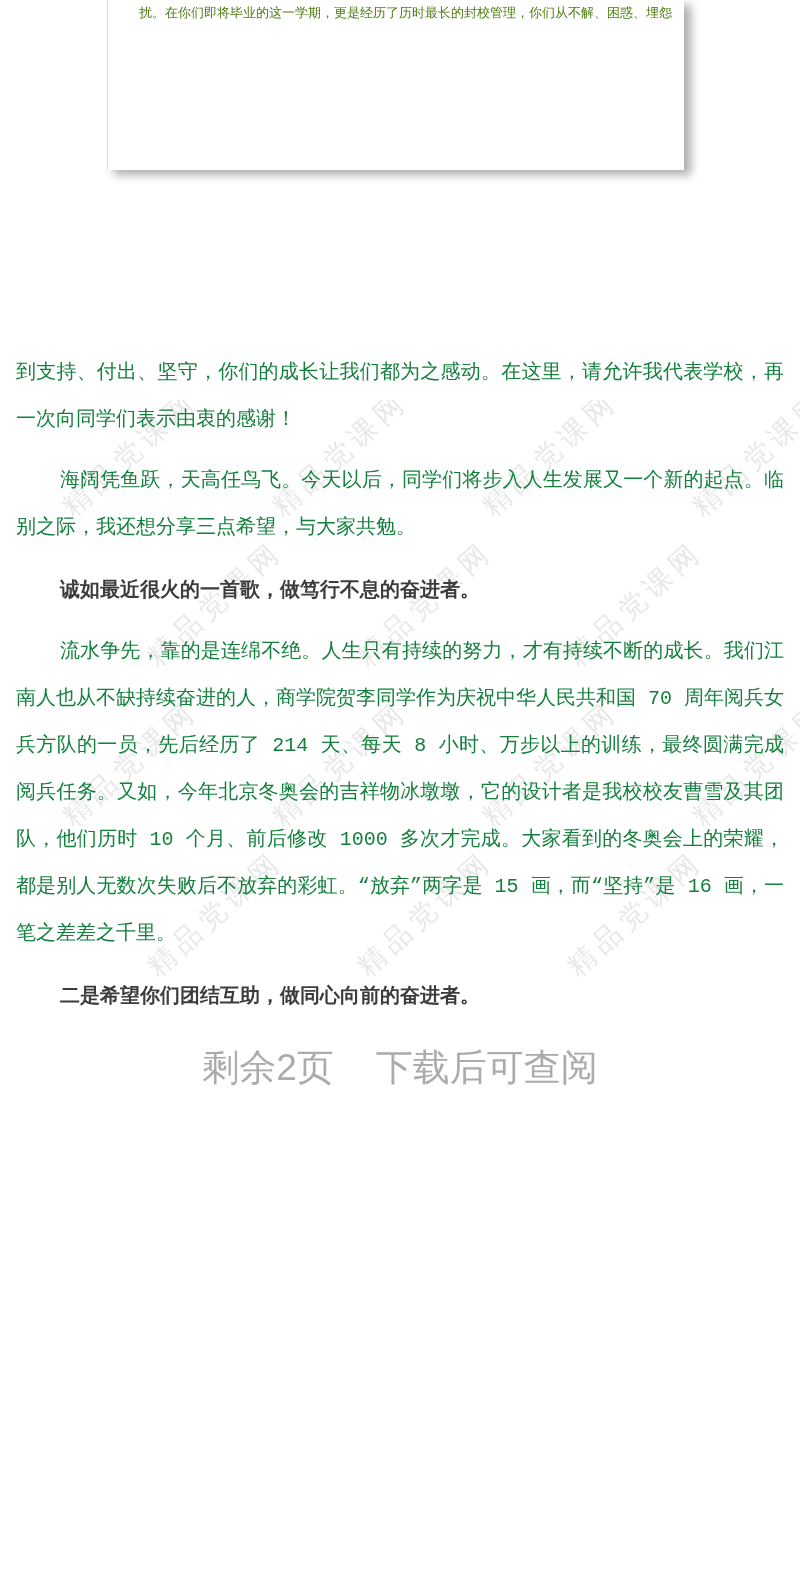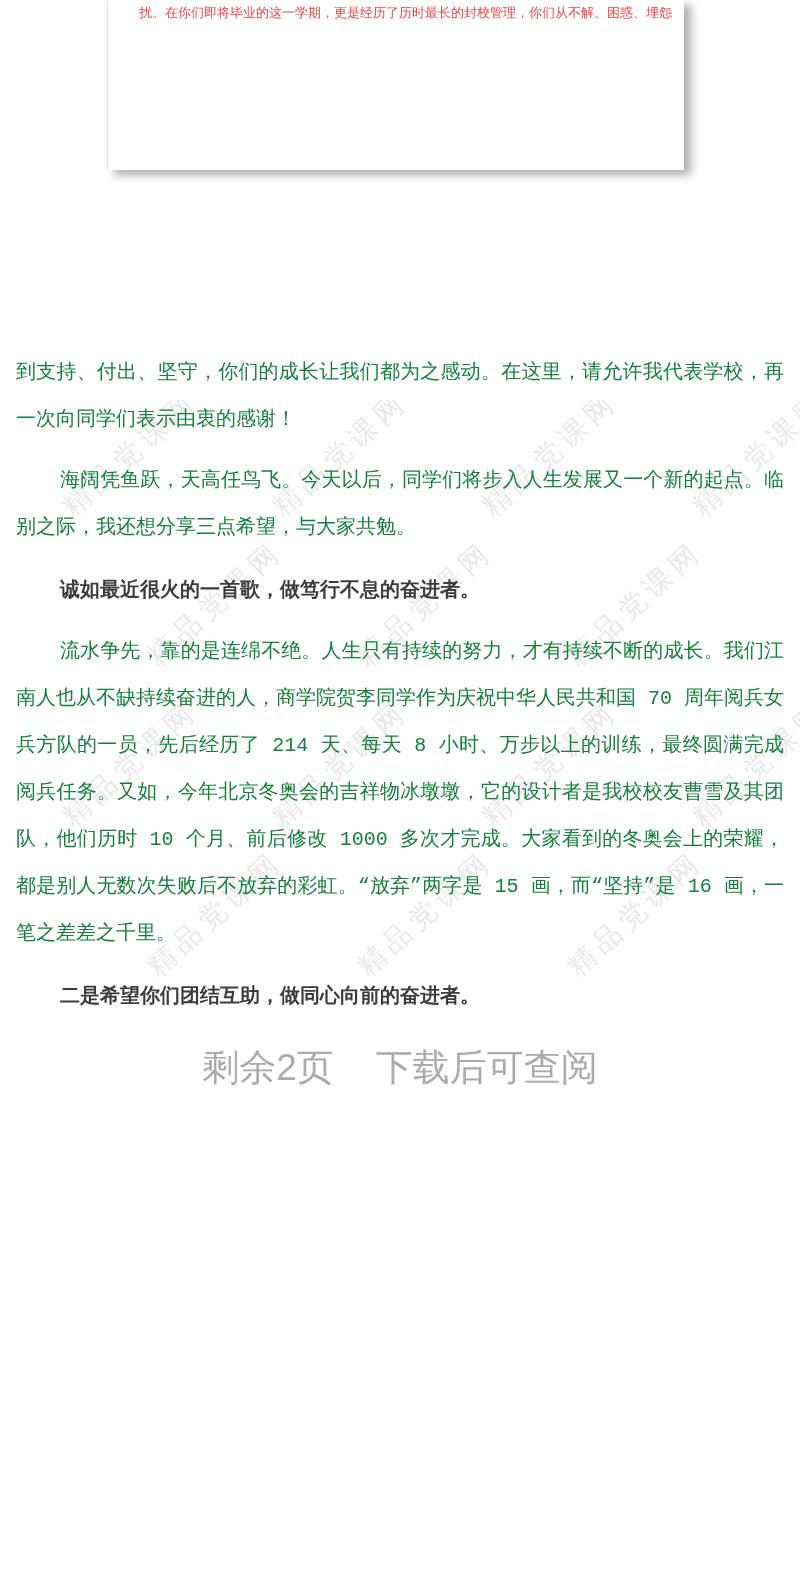--- a/index.html
+++ b/index.html
@@ -20,21 +20,21 @@
     height: 170px;
     background: #ffffff;
     border-left: 1px solid #e2e2e2;
     box-shadow: 7px 5px 9px rgba(0,0,0,0.32);
     z-index: 2;
   }
   .sheet-line {
     padding: 3px 18px 0 31px;
     font-size: 13px;
     line-height: 20px;
-    color: #ef4444;
+    color: #4d7c0f;
     white-space: nowrap;
     overflow: hidden;
   }
 
   
   .watermarks {
     position: absolute;
     left: 0;
     top: 400px;
     width: 800px;

